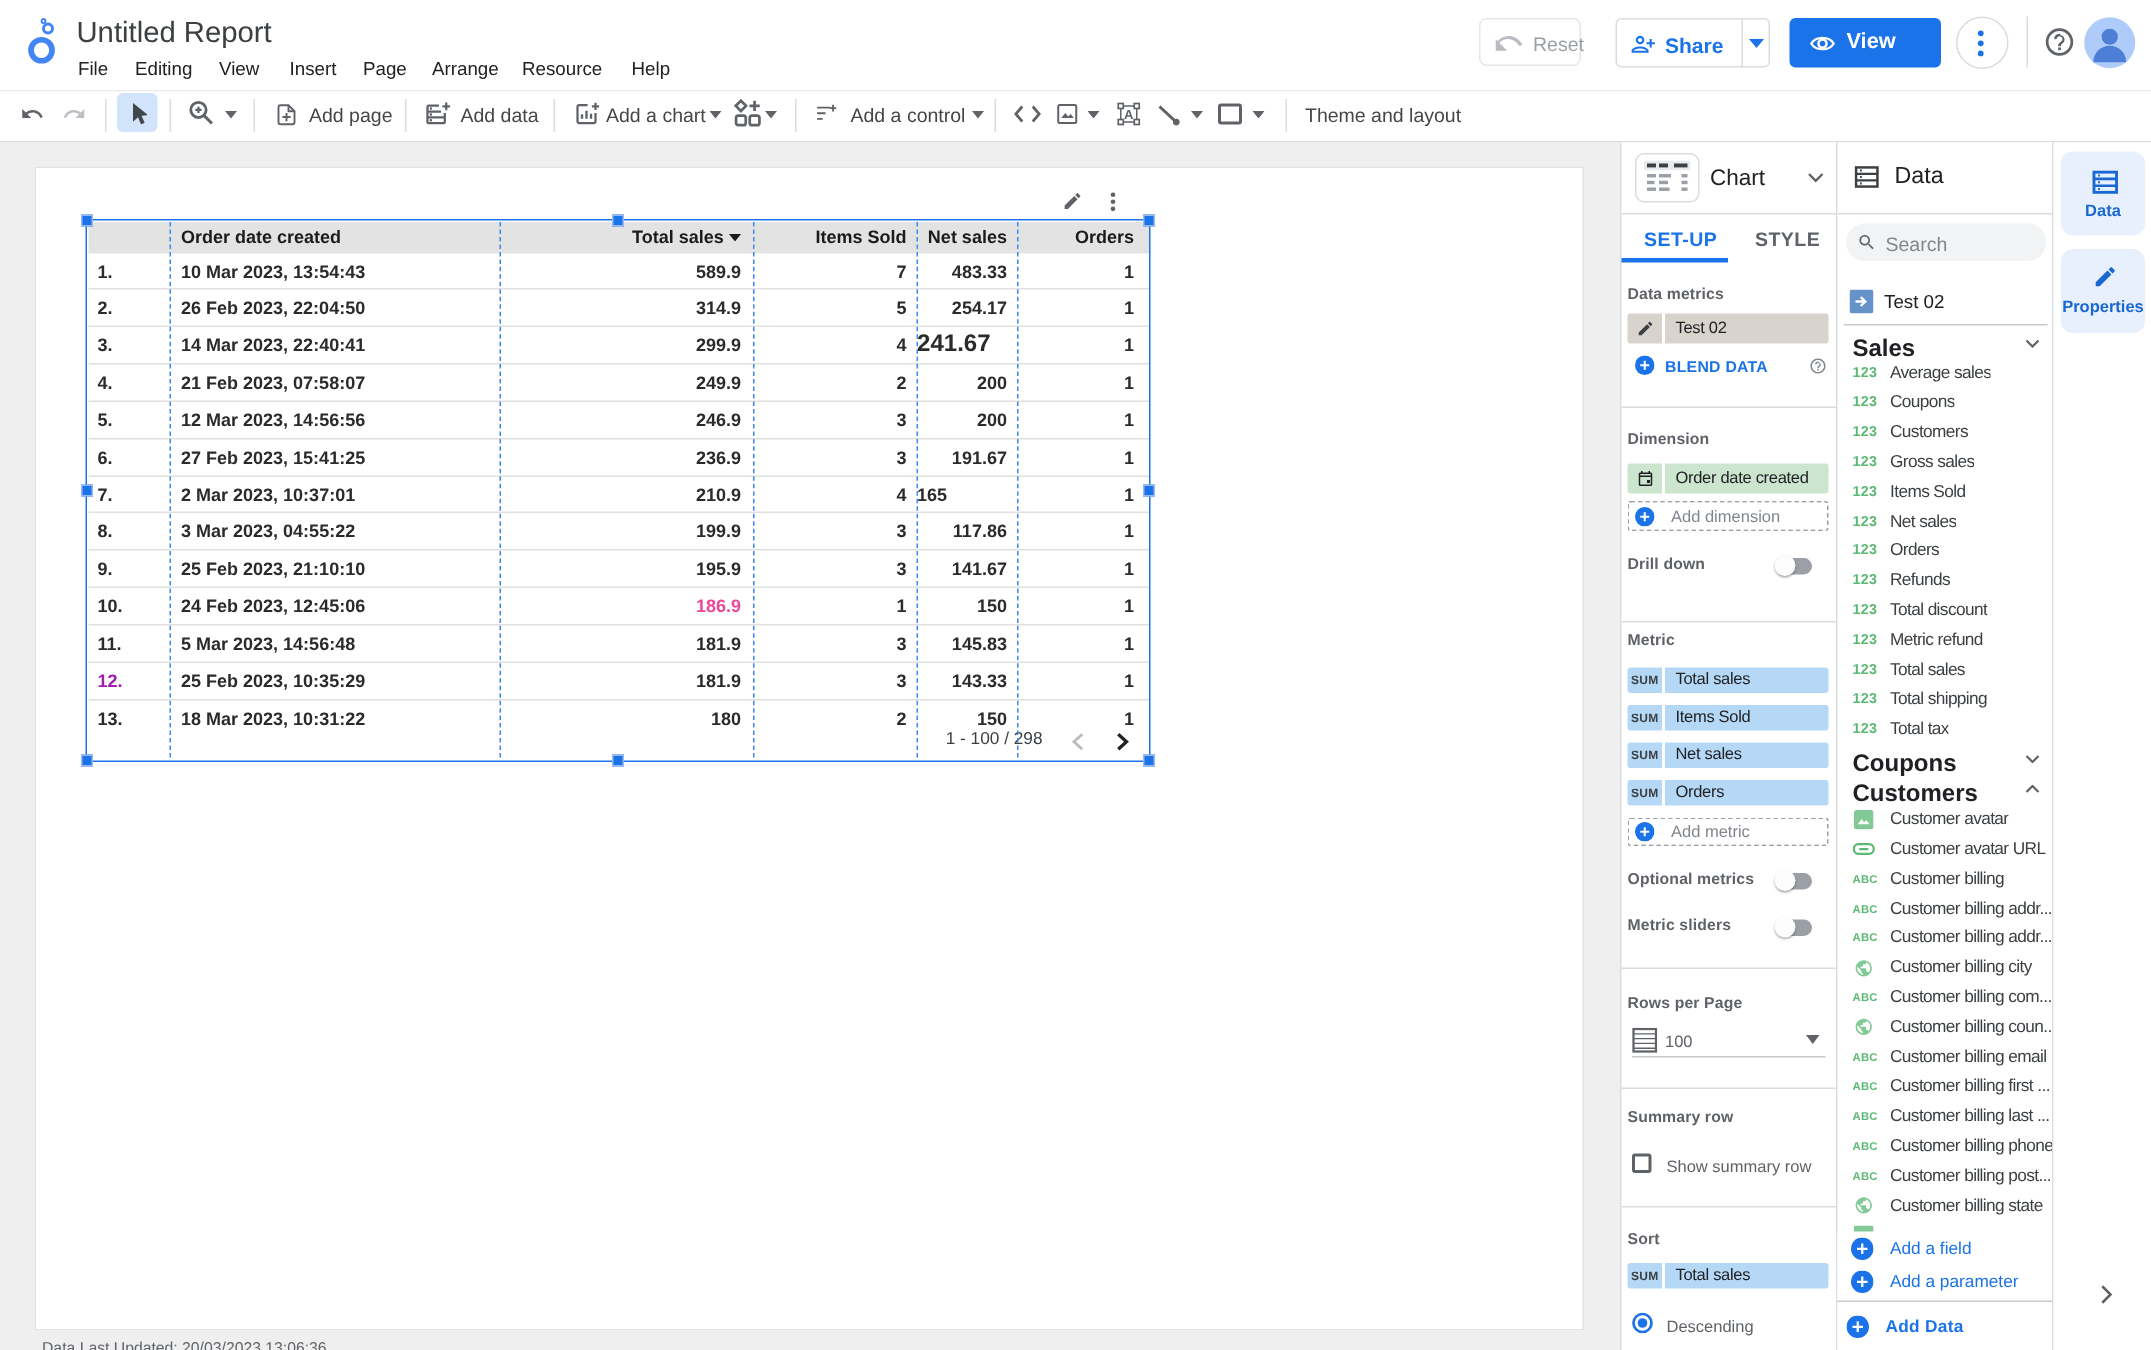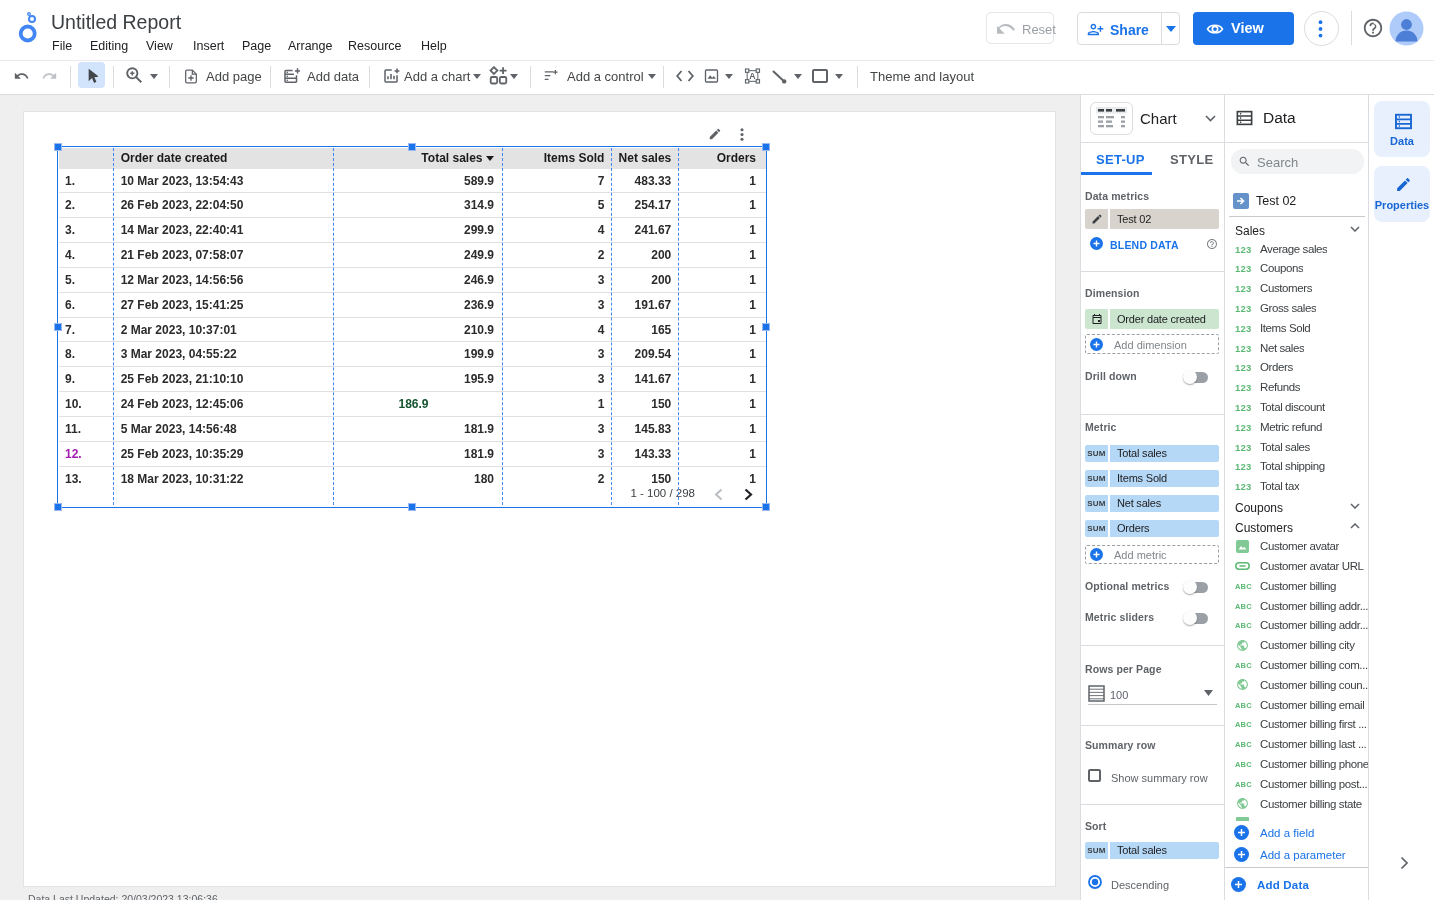--- a/index.html
+++ b/index.html
@@ -8,21 +8,21 @@
 .vsep{position:absolute;width:1px;background:#dadce0}
 .hdiv{position:absolute;height:1px;background:#dadce0}
 .lbl{font-size:10.5px;font-weight:bold;color:#5f6368;letter-spacing:0.1px}
 .chip{position:absolute;left:1085px;width:134px;height:18px;font-size:11px;color:#202124}
 .chip .ci{position:absolute;left:0;top:0;width:23px;height:18px;border-radius:2px 0 0 2px}
 .chip .ct{position:absolute;left:24.5px;top:0;right:0;height:18px;border-radius:0 2px 2px 0;line-height:18px;padding-left:7.5px;white-space:nowrap;overflow:hidden;font-size:11px;letter-spacing:-0.2px}
 .fieldrow{position:absolute;left:1235px;height:20px;width:125px}
 .frow-t{position:absolute;left:25px;top:50%;transform:translateY(-50%);font-size:11.5px;letter-spacing:-0.4px;color:#3c4043;white-space:nowrap;overflow:hidden;max-width:108px}
 .n123{position:absolute;left:0;top:50%;transform:translateY(-50%);font-size:9.5px;letter-spacing:0.2px;color:#5bb974;font-weight:bold}
 .nabc{position:absolute;left:0;top:50%;transform:translateY(-50%);font-size:7.5px;letter-spacing:0.2px;color:#5bb974;font-weight:bold}
-.sechdr{position:absolute;left:1235px;width:124px;font-size:12px;font-weight:normal;color:#202124}
+.sechdr{position:absolute;left:1235px;width:124px;font-size:16px;font-weight:bold;color:#202124}
 .menu{font-size:12.5px;color:#202124;position:absolute;top:38.5px}
 .tool-t{font-size:13px;color:#444746;position:absolute;top:69px}
 </style></head>
 <body>
 
 <div class="a" style="left:0;top:0;width:1434px;height:60px;background:#fff"></div>
 <svg class="a" style="left:18px;top:12px" width="21" height="31" viewBox="0 0 21 31">
 <circle cx="9.7" cy="21.5" r="7" fill="none" stroke="#4285f4" stroke-width="3.8"></circle>
 <circle cx="14" cy="7" r="3" fill="none" stroke="#4285f4" stroke-width="2"></circle>
 <circle cx="11" cy="2" r="1.3" fill="none" stroke="#4285f4" stroke-width="1.3"></circle>
@@ -198,21 +198,21 @@
 <div class="a" style="left:120.7px;top:193.35px;height:24.85px;line-height:24.85px;font-size:12px;font-weight:bold;color:#2b2b2b">26 Feb 2023, 22:04:50</div>
 <div class="a" style="left:333.0px;top:193.35px;width:161.0px;height:24.85px;line-height:24.85px;font-size:12px;font-weight:bold;color:#2b2b2b;text-align:right">314.9</div>
 <div class="a" style="left:501.5px;top:193.35px;width:102.9px;height:24.85px;line-height:24.85px;font-size:12px;font-weight:bold;color:#2b2b2b;text-align:right">5</div>
 <div class="a" style="left:611.4px;top:193.35px;width:59.900000000000006px;height:24.85px;line-height:24.85px;font-size:12px;font-weight:bold;color:#2b2b2b;text-align:right">254.17</div>
 <div class="a" style="left:678.3px;top:193.35px;width:77.7px;height:24.85px;line-height:24.85px;font-size:12px;font-weight:bold;color:#2b2b2b;text-align:right">1</div>
 <div class="a" style="left:58.5px;top:218.20px;width:707.5px;height:24.85px;border-bottom:1px solid #e0e0e0"></div>
 <div class="a" style="left:65.0px;top:218.20px;height:24.85px;line-height:24.85px;font-size:12px;font-weight:bold;color:#2b2b2b">3.</div>
 <div class="a" style="left:120.7px;top:218.20px;height:24.85px;line-height:24.85px;font-size:12px;font-weight:bold;color:#2b2b2b">14 Mar 2023, 22:40:41</div>
 <div class="a" style="left:333.0px;top:218.20px;width:161.0px;height:24.85px;line-height:24.85px;font-size:12px;font-weight:bold;color:#2b2b2b;text-align:right">299.9</div>
 <div class="a" style="left:501.5px;top:218.20px;width:102.9px;height:24.85px;line-height:24.85px;font-size:12px;font-weight:bold;color:#2b2b2b;text-align:right">4</div>
-<div class="a" style="left:611.4px;top:218.20px;width:59.900000000000006px;height:24.85px;line-height:24.85px;font-size:12px;font-weight:bold;color:#2b2b2b;text-align:right">241.67</div>
+<div class="a" style="left:611.4px;top:218.20px;width:59.900000000000006px;height:24.85px;line-height:24.85px;font-size:16px;font-weight:bold;color:#2b2b2b;text-align:left">241.67</div>
 <div class="a" style="left:678.3px;top:218.20px;width:77.7px;height:24.85px;line-height:24.85px;font-size:12px;font-weight:bold;color:#2b2b2b;text-align:right">1</div>
 <div class="a" style="left:58.5px;top:243.05px;width:707.5px;height:24.85px;border-bottom:1px solid #e0e0e0"></div>
 <div class="a" style="left:65.0px;top:243.05px;height:24.85px;line-height:24.85px;font-size:12px;font-weight:bold;color:#2b2b2b">4.</div>
 <div class="a" style="left:120.7px;top:243.05px;height:24.85px;line-height:24.85px;font-size:12px;font-weight:bold;color:#2b2b2b">21 Feb 2023, 07:58:07</div>
 <div class="a" style="left:333.0px;top:243.05px;width:161.0px;height:24.85px;line-height:24.85px;font-size:12px;font-weight:bold;color:#2b2b2b;text-align:right">249.9</div>
 <div class="a" style="left:501.5px;top:243.05px;width:102.9px;height:24.85px;line-height:24.85px;font-size:12px;font-weight:bold;color:#2b2b2b;text-align:right">2</div>
 <div class="a" style="left:611.4px;top:243.05px;width:59.900000000000006px;height:24.85px;line-height:24.85px;font-size:12px;font-weight:bold;color:#2b2b2b;text-align:right">200</div>
 <div class="a" style="left:678.3px;top:243.05px;width:77.7px;height:24.85px;line-height:24.85px;font-size:12px;font-weight:bold;color:#2b2b2b;text-align:right">1</div>
 <div class="a" style="left:58.5px;top:267.90px;width:707.5px;height:24.85px;border-bottom:1px solid #e0e0e0"></div>
 <div class="a" style="left:65.0px;top:267.90px;height:24.85px;line-height:24.85px;font-size:12px;font-weight:bold;color:#2b2b2b">5.</div>
@@ -226,40 +226,40 @@
 <div class="a" style="left:120.7px;top:292.75px;height:24.85px;line-height:24.85px;font-size:12px;font-weight:bold;color:#2b2b2b">27 Feb 2023, 15:41:25</div>
 <div class="a" style="left:333.0px;top:292.75px;width:161.0px;height:24.85px;line-height:24.85px;font-size:12px;font-weight:bold;color:#2b2b2b;text-align:right">236.9</div>
 <div class="a" style="left:501.5px;top:292.75px;width:102.9px;height:24.85px;line-height:24.85px;font-size:12px;font-weight:bold;color:#2b2b2b;text-align:right">3</div>
 <div class="a" style="left:611.4px;top:292.75px;width:59.900000000000006px;height:24.85px;line-height:24.85px;font-size:12px;font-weight:bold;color:#2b2b2b;text-align:right">191.67</div>
 <div class="a" style="left:678.3px;top:292.75px;width:77.7px;height:24.85px;line-height:24.85px;font-size:12px;font-weight:bold;color:#2b2b2b;text-align:right">1</div>
 <div class="a" style="left:58.5px;top:317.60px;width:707.5px;height:24.85px;border-bottom:1px solid #e0e0e0"></div>
 <div class="a" style="left:65.0px;top:317.60px;height:24.85px;line-height:24.85px;font-size:12px;font-weight:bold;color:#2b2b2b">7.</div>
 <div class="a" style="left:120.7px;top:317.60px;height:24.85px;line-height:24.85px;font-size:12px;font-weight:bold;color:#2b2b2b">2 Mar 2023, 10:37:01</div>
 <div class="a" style="left:333.0px;top:317.60px;width:161.0px;height:24.85px;line-height:24.85px;font-size:12px;font-weight:bold;color:#2b2b2b;text-align:right">210.9</div>
 <div class="a" style="left:501.5px;top:317.60px;width:102.9px;height:24.85px;line-height:24.85px;font-size:12px;font-weight:bold;color:#2b2b2b;text-align:right">4</div>
-<div class="a" style="left:611.4px;top:317.60px;width:59.900000000000006px;height:24.85px;line-height:24.85px;font-size:12px;font-weight:bold;color:#2b2b2b;text-align:right">165</div>
+<div class="a" style="left:611.4px;top:317.60px;width:59.900000000000006px;height:24.85px;line-height:24.85px;font-size:12px;font-weight:bold;color:#2b2b2b;text-align:left">165</div>
 <div class="a" style="left:678.3px;top:317.60px;width:77.7px;height:24.85px;line-height:24.85px;font-size:12px;font-weight:bold;color:#2b2b2b;text-align:right">1</div>
 <div class="a" style="left:58.5px;top:342.45px;width:707.5px;height:24.85px;border-bottom:1px solid #e0e0e0"></div>
 <div class="a" style="left:65.0px;top:342.45px;height:24.85px;line-height:24.85px;font-size:12px;font-weight:bold;color:#2b2b2b">8.</div>
 <div class="a" style="left:120.7px;top:342.45px;height:24.85px;line-height:24.85px;font-size:12px;font-weight:bold;color:#2b2b2b">3 Mar 2023, 04:55:22</div>
 <div class="a" style="left:333.0px;top:342.45px;width:161.0px;height:24.85px;line-height:24.85px;font-size:12px;font-weight:bold;color:#2b2b2b;text-align:right">199.9</div>
 <div class="a" style="left:501.5px;top:342.45px;width:102.9px;height:24.85px;line-height:24.85px;font-size:12px;font-weight:bold;color:#2b2b2b;text-align:right">3</div>
-<div class="a" style="left:611.4px;top:342.45px;width:59.900000000000006px;height:24.85px;line-height:24.85px;font-size:12px;font-weight:bold;color:#2b2b2b;text-align:right">209.54</div>
+<div class="a" style="left:611.4px;top:342.45px;width:59.900000000000006px;height:24.85px;line-height:24.85px;font-size:12px;font-weight:bold;color:#2b2b2b;text-align:right">117.86</div>
 <div class="a" style="left:678.3px;top:342.45px;width:77.7px;height:24.85px;line-height:24.85px;font-size:12px;font-weight:bold;color:#2b2b2b;text-align:right">1</div>
 <div class="a" style="left:58.5px;top:367.30px;width:707.5px;height:24.85px;border-bottom:1px solid #e0e0e0"></div>
 <div class="a" style="left:65.0px;top:367.30px;height:24.85px;line-height:24.85px;font-size:12px;font-weight:bold;color:#2b2b2b">9.</div>
 <div class="a" style="left:120.7px;top:367.30px;height:24.85px;line-height:24.85px;font-size:12px;font-weight:bold;color:#2b2b2b">25 Feb 2023, 21:10:10</div>
 <div class="a" style="left:333.0px;top:367.30px;width:161.0px;height:24.85px;line-height:24.85px;font-size:12px;font-weight:bold;color:#2b2b2b;text-align:right">195.9</div>
 <div class="a" style="left:501.5px;top:367.30px;width:102.9px;height:24.85px;line-height:24.85px;font-size:12px;font-weight:bold;color:#2b2b2b;text-align:right">3</div>
 <div class="a" style="left:611.4px;top:367.30px;width:59.900000000000006px;height:24.85px;line-height:24.85px;font-size:12px;font-weight:bold;color:#2b2b2b;text-align:right">141.67</div>
 <div class="a" style="left:678.3px;top:367.30px;width:77.7px;height:24.85px;line-height:24.85px;font-size:12px;font-weight:bold;color:#2b2b2b;text-align:right">1</div>
 <div class="a" style="left:58.5px;top:392.15px;width:707.5px;height:24.85px;border-bottom:1px solid #e0e0e0"></div>
 <div class="a" style="left:65.0px;top:392.15px;height:24.85px;line-height:24.85px;font-size:12px;font-weight:bold;color:#2b2b2b">10.</div>
 <div class="a" style="left:120.7px;top:392.15px;height:24.85px;line-height:24.85px;font-size:12px;font-weight:bold;color:#2b2b2b">24 Feb 2023, 12:45:06</div>
-<div class="a" style="left:333.0px;top:392.15px;width:161.0px;height:24.85px;line-height:24.85px;font-size:12px;font-weight:bold;color:#14532d;text-align:center">186.9</div>
+<div class="a" style="left:333.0px;top:392.15px;width:161.0px;height:24.85px;line-height:24.85px;font-size:12px;font-weight:bold;color:#ec4899;text-align:right">186.9</div>
 <div class="a" style="left:501.5px;top:392.15px;width:102.9px;height:24.85px;line-height:24.85px;font-size:12px;font-weight:bold;color:#2b2b2b;text-align:right">1</div>
 <div class="a" style="left:611.4px;top:392.15px;width:59.900000000000006px;height:24.85px;line-height:24.85px;font-size:12px;font-weight:bold;color:#2b2b2b;text-align:right">150</div>
 <div class="a" style="left:678.3px;top:392.15px;width:77.7px;height:24.85px;line-height:24.85px;font-size:12px;font-weight:bold;color:#2b2b2b;text-align:right">1</div>
 <div class="a" style="left:58.5px;top:417.00px;width:707.5px;height:24.85px;border-bottom:1px solid #e0e0e0"></div>
 <div class="a" style="left:65.0px;top:417.00px;height:24.85px;line-height:24.85px;font-size:12px;font-weight:bold;color:#2b2b2b">11.</div>
 <div class="a" style="left:120.7px;top:417.00px;height:24.85px;line-height:24.85px;font-size:12px;font-weight:bold;color:#2b2b2b">5 Mar 2023, 14:56:48</div>
 <div class="a" style="left:333.0px;top:417.00px;width:161.0px;height:24.85px;line-height:24.85px;font-size:12px;font-weight:bold;color:#2b2b2b;text-align:right">181.9</div>
 <div class="a" style="left:501.5px;top:417.00px;width:102.9px;height:24.85px;line-height:24.85px;font-size:12px;font-weight:bold;color:#2b2b2b;text-align:right">3</div>
 <div class="a" style="left:611.4px;top:417.00px;width:59.900000000000006px;height:24.85px;line-height:24.85px;font-size:12px;font-weight:bold;color:#2b2b2b;text-align:right">145.83</div>
 <div class="a" style="left:678.3px;top:417.00px;width:77.7px;height:24.85px;line-height:24.85px;font-size:12px;font-weight:bold;color:#2b2b2b;text-align:right">1</div>

